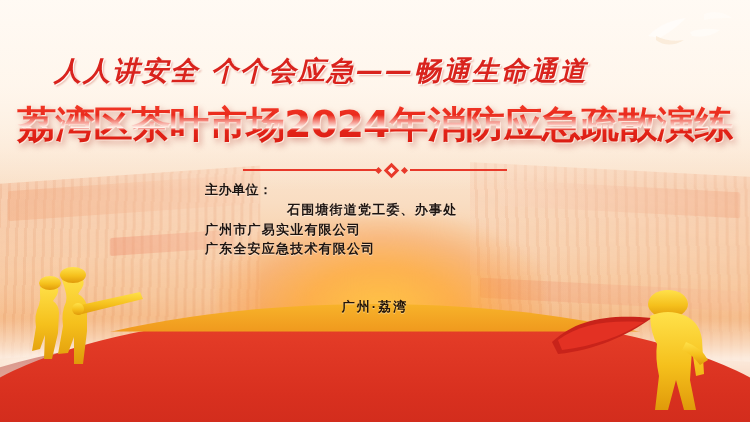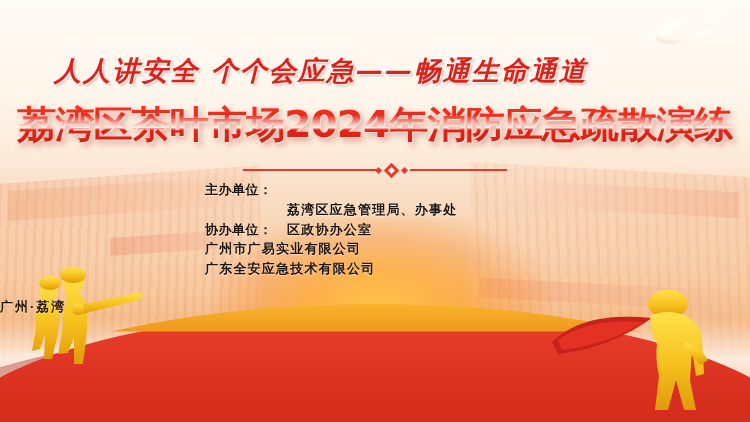--- a/index.html
+++ b/index.html
@@ -139,21 +139,21 @@
     width:82px;flex:0 0 auto;white-space:nowrap;
     text-shadow:0 1px 1px rgba(255,255,255,.55);
   }
   .org-value{
     font-size:13px;font-weight:700;color:#1d1410;letter-spacing:1.2px;white-space:nowrap;
     text-shadow:0 1px 1px rgba(255,255,255,.55);
   }
   .org-row.cont .org-label{visibility:hidden;}
 
   
-  .footer{position:absolute;left:0;top:296px;width:750px;text-align:left;}
+  .footer{position:absolute;left:0;top:296px;width:750px;text-align:center;}
   .footer div{
     font-size:13px;font-weight:700;color:#231408;letter-spacing:2px;
     line-height:1.75;text-shadow:0 1px 1px rgba(255,240,210,.6);
   }
 </style>
 </head>
 <body>
 
 <div id="poster">
 
@@ -219,25 +219,21 @@
     <div class="dia cin"></div>
     <div class="dia s2"></div>
   </div>
 
   <div class="orgs">
     <div class="org-row">
       <span class="org-label">主办单位：</span>
     </div>
     <div class="org-row cont">
       <span class="org-label">主办单位：</span>
-      <span class="org-value">荔湾区应急管理局、办事处</span>
-    </div>
-    <div class="org-row">
-      <span class="org-label">协办单位：</span>
-      <span class="org-value">区政协办公室</span>
+      <span class="org-value">石围塘街道党工委、办事处</span>
     </div>
     <div class="org-row">
       <span class="org-value">广州市广易实业有限公司</span>
     </div>
     <div class="org-row">
       <span class="org-value">广东全安应急技术有限公司</span>
     </div>
   </div>
 
   <div class="footer">

